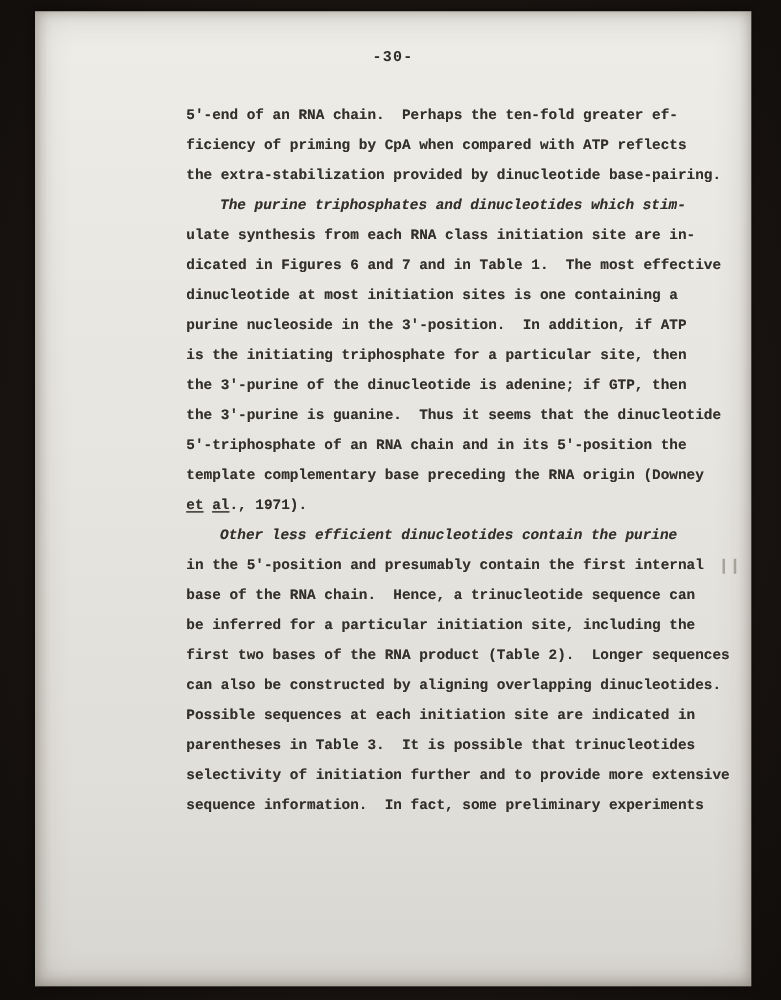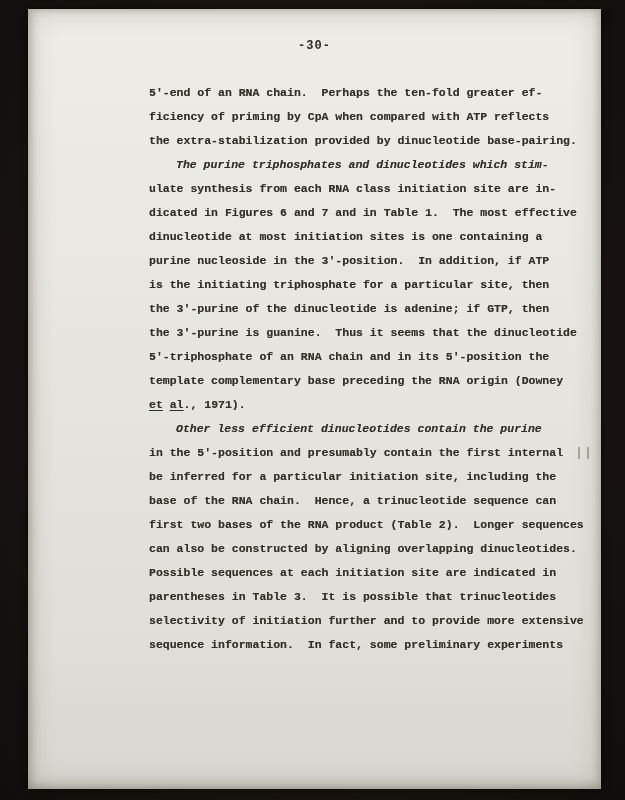--- a/index.html
+++ b/index.html
@@ -95,22 +95,22 @@
         <div class="line">is the initiating triphosphate for a particular site, then</div>
         <div class="line">the 3'-purine of the dinucleotide is adenine; if GTP, then</div>
         <div class="line">the 3'-purine is guanine.  Thus it seems that the dinucleotide</div>
         <div class="line">5'-triphosphate of an RNA chain and in its 5'-position the</div>
         <div class="line">template complementary base preceding the RNA origin (Downey</div>
         <div class="line"><span class="underline">et</span><span> </span><span class="underline">al</span><span>., 1971).</span></div>
       </div>
       <div class="paragraph">
         <div class="line indent">Other less efficient dinucleotides contain the purine</div>
         <div class="line">in the 5'-position and presumably contain the first internal</div>
+        <div class="line">base of the RNA chain.  Hence, a trinucleotide sequence can</div>
         <div class="line">be inferred for a particular initiation site, including the</div>
-        <div class="line">base of the RNA chain.  Hence, a trinucleotide sequence can</div>
         <div class="line">first two bases of the RNA product (Table 2).  Longer sequences</div>
         <div class="line">can also be constructed by aligning overlapping dinucleotides.</div>
         <div class="line">Possible sequences at each initiation site are indicated in</div>
         <div class="line">parentheses in Table 3.  It is possible that trinucleotides</div>
         <div class="line">selectivity of initiation further and to provide more extensive</div>
         <div class="line">sequence information.  In fact, some preliminary experiments</div>
       </div>
     </div>
   <div class="scan-mark"></div>
 </div>

